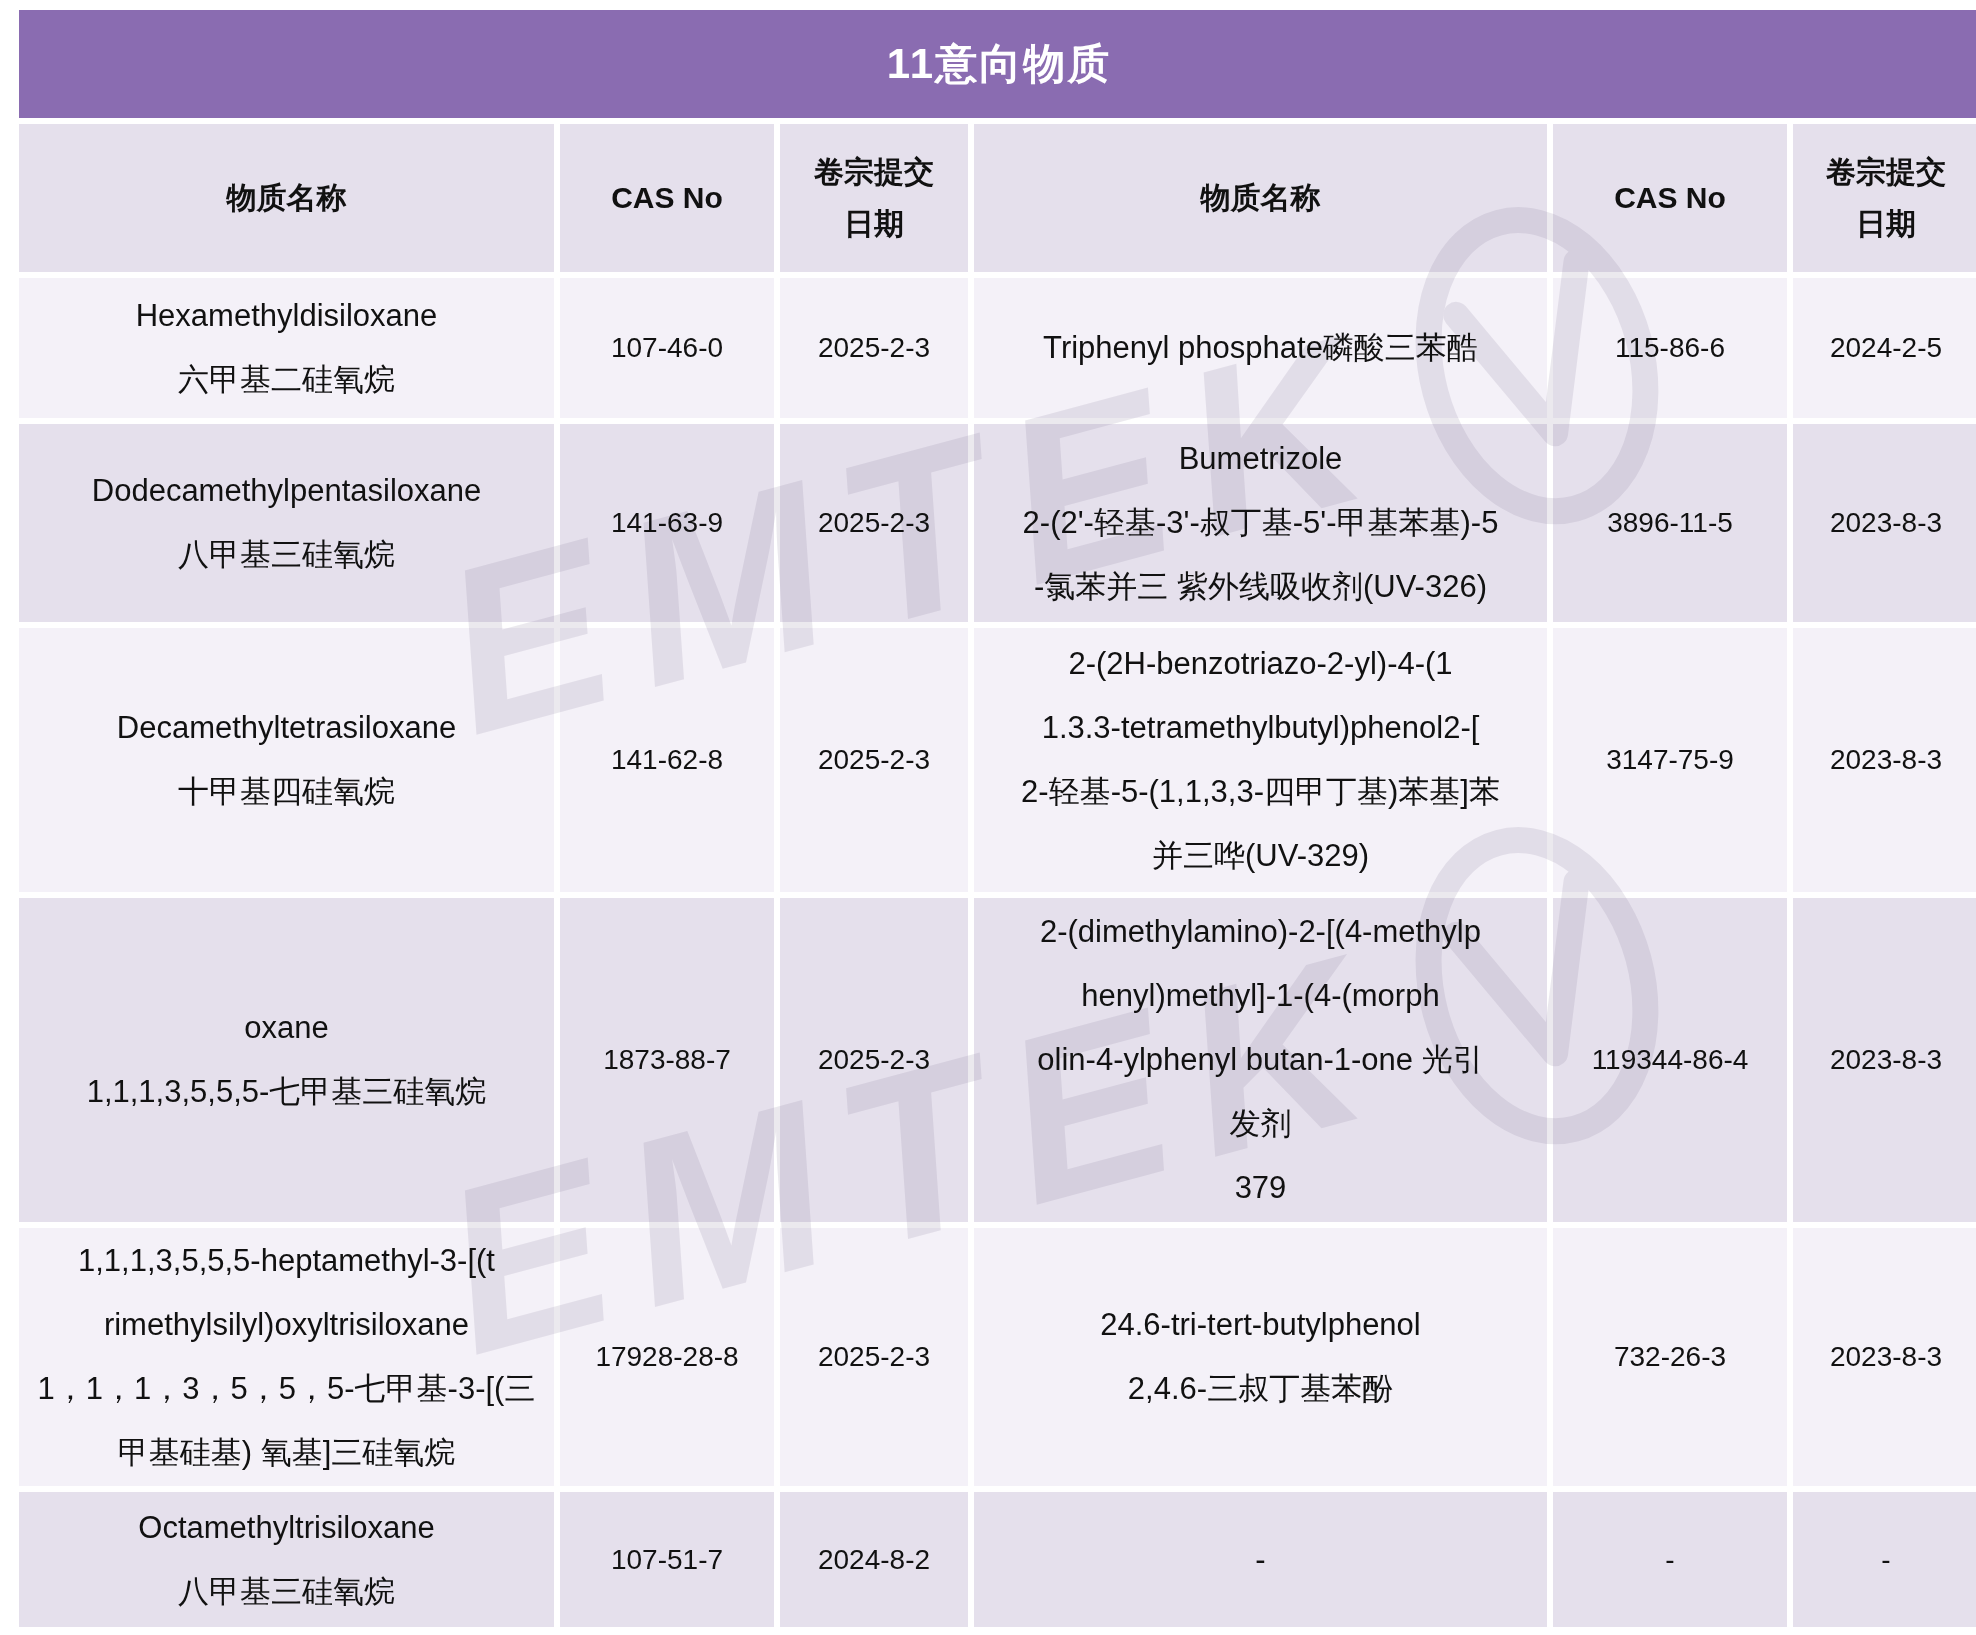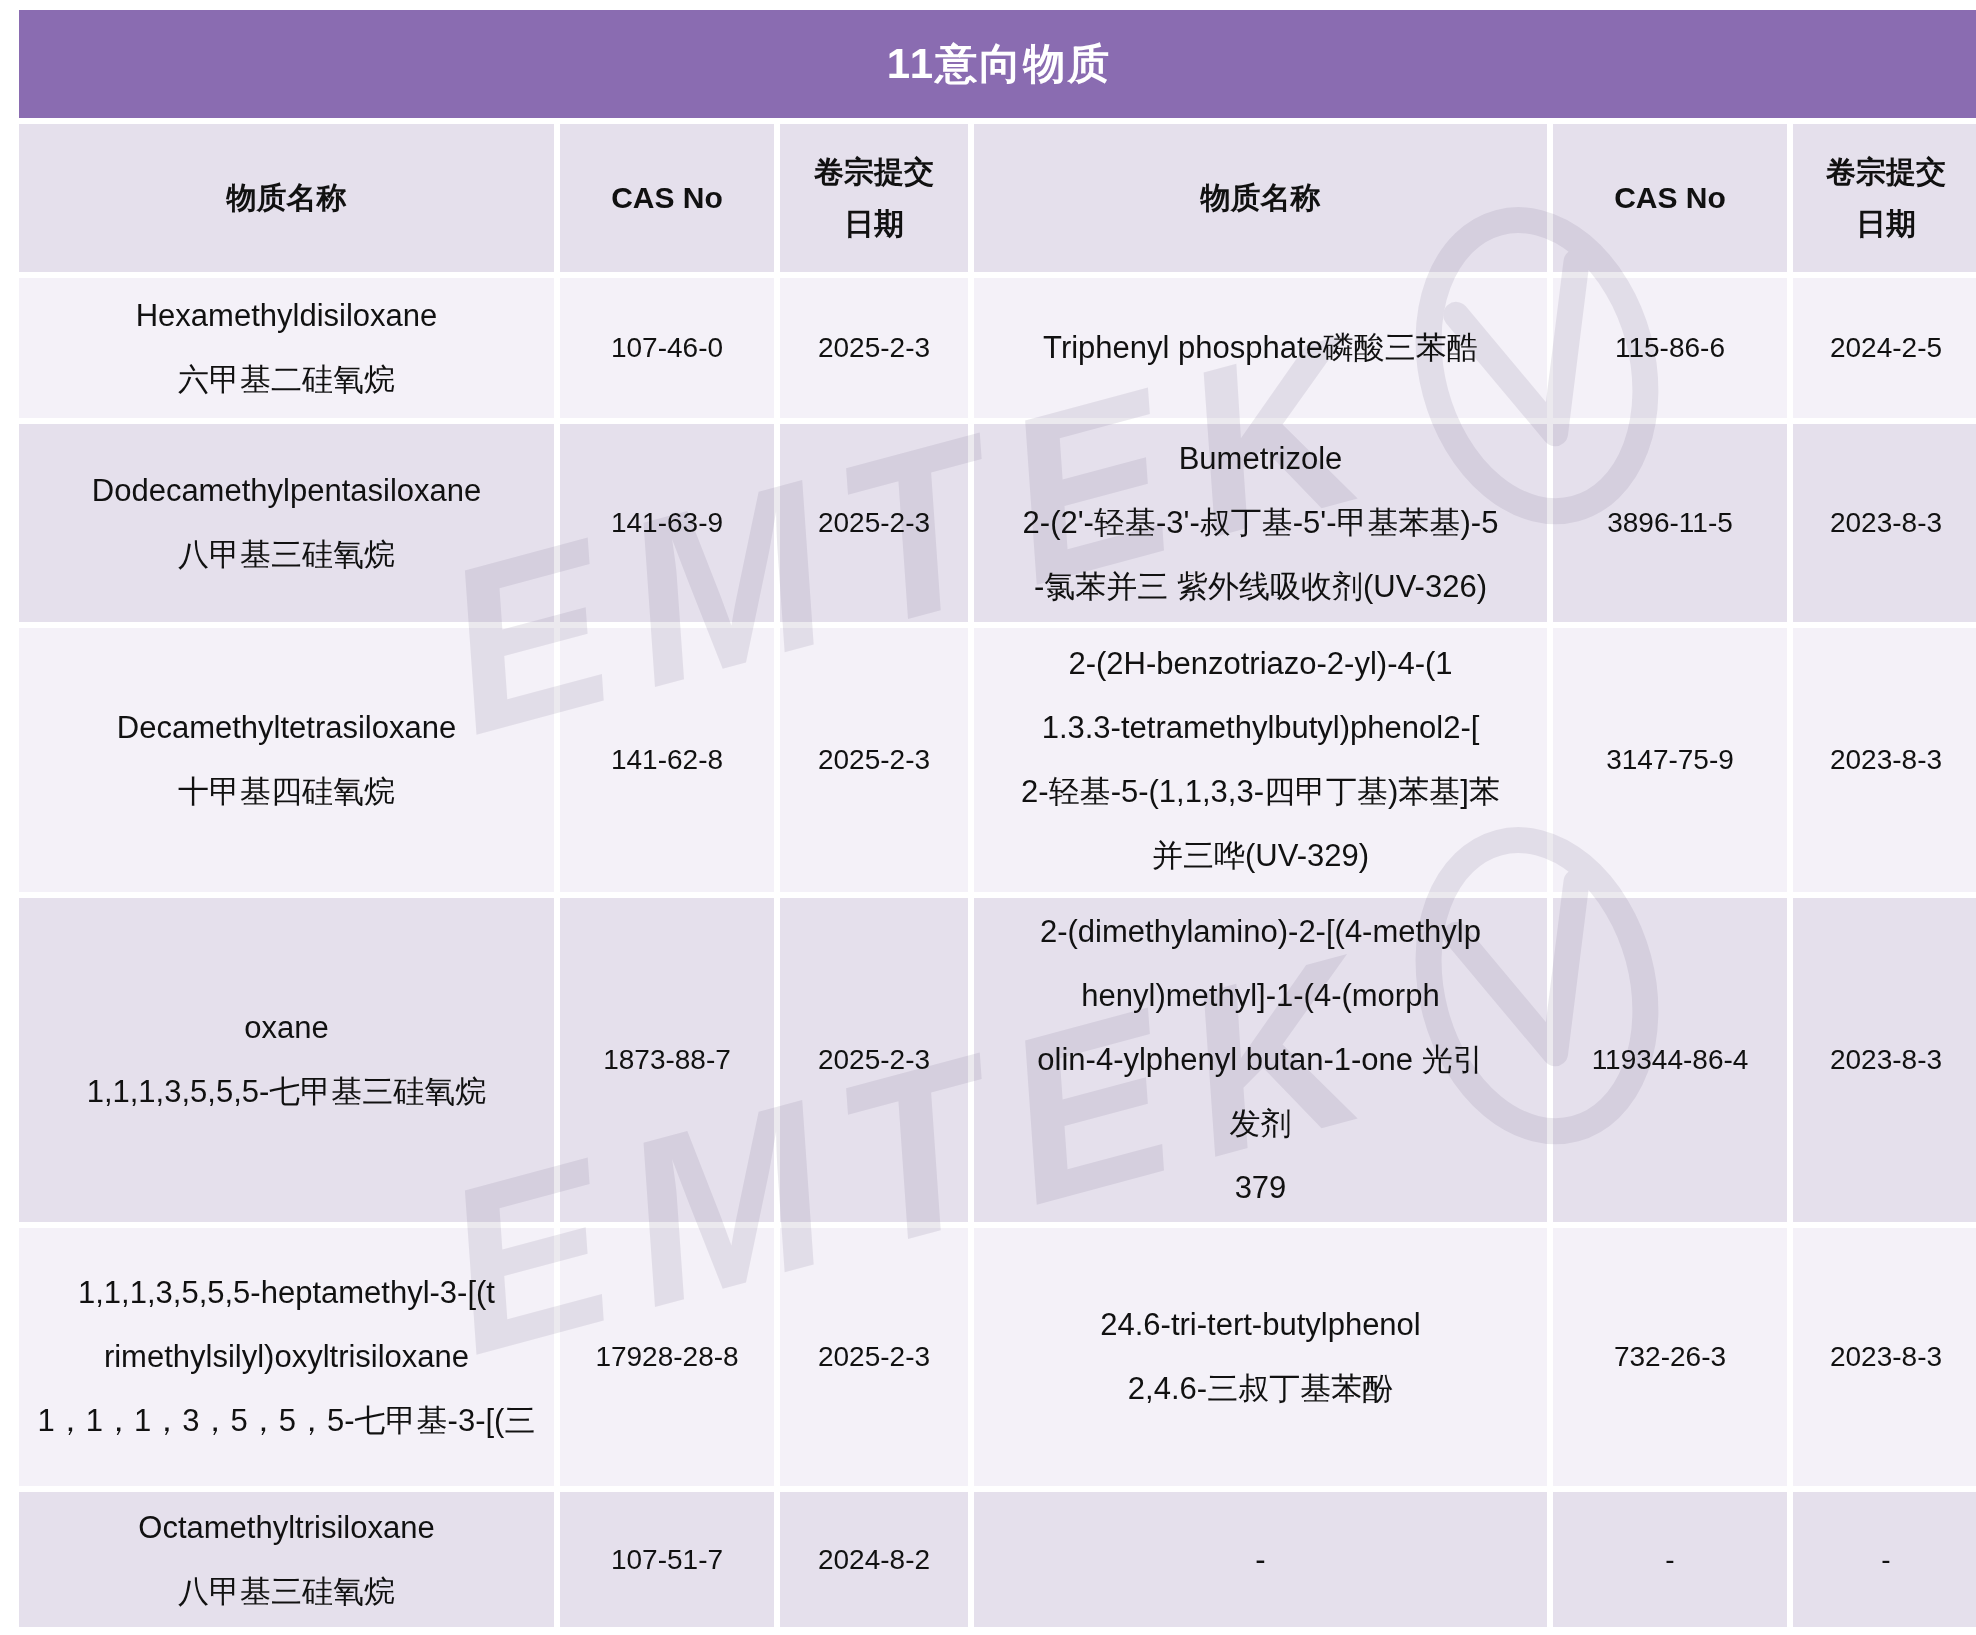--- a/index.html
+++ b/index.html
@@ -158,20 +158,21 @@
       <div class="cell dark">
         <div class="num">119344-86-4</div>
       </div>
       <div class="cell dark">
         <div class="num">2023-8-3</div>
       </div>
       <div class="cell light">
         <div class="name-line">1,1,1,3,5,5,5-heptamethyl-3-[(t</div>
         <div class="name-line">rimethylsilyl)oxyltrisiloxane</div>
         <div class="name-line">1，1，1，3，5，5，5-七甲基-3-[(三</div>
+        <div class="name-line">甲基硅基) 氧基]三硅氧烷</div>
       </div>
       <div class="cell light">
         <div class="num">17928-28-8</div>
       </div>
       <div class="cell light">
         <div class="num">2025-2-3</div>
       </div>
       <div class="cell light">
         <div class="name-line">24.6-tri-tert-butylphenol</div>
         <div class="name-line">2,4.6-三叔丁基苯酚</div>

